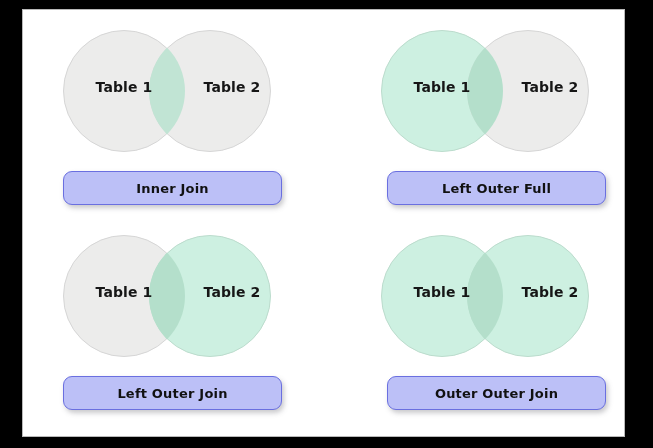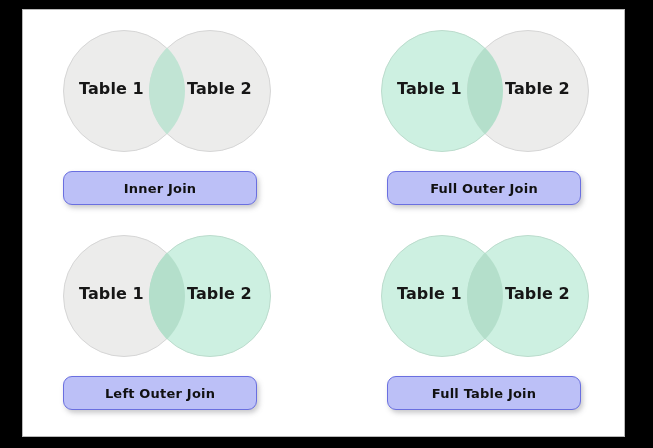--- a/index.html
+++ b/index.html
@@ -78,34 +78,35 @@
     border-radius: 50%;
     display: block;
   }
   .lens-green > i { background: #c1e4d4; }
   .lens-deep  > i { background: #b4dfcb; }
 
   .label {
     position: absolute;
     top: 63px;
     width: 90px;
-    font-size: 16px;
+    text-align: center;
+    font-size: 14px;
     font-weight: bold;
     color: #161616;
     letter-spacing: 0.1px;
     z-index: 5;
   }
   .label.t1 { left: 38px; }
   .label.t2 { left: 146px; }
 
   .join-button {
     position: absolute;
     left: 22px;
     top: 155px;
-    width: 194px;
+    width: 219px;
     height: 34px;
     background: #bcc0f7;
     border: 1.5px solid #6a6fe0;
     border-radius: 9px;
     box-shadow: 2px 3px 5px rgba(100,100,110,0.35);
     box-sizing: border-box;
     display: flex;
     align-items: center;
     justify-content: center;
     font-size: 13px;
@@ -136,21 +137,21 @@
   <div class="panel col-right row-top">
     <div class="venn">
       <div class="circle left fill-green"></div>
       <div class="circle right fill-grey"></div>
       <div class="lens lens-deep">
           <i></i>
         </div>
       <div class="label t1">Table 1</div>
       <div class="label t2">Table 2</div>
     </div>
-    <div class="join-button">Full Outer Join</div>
+    <div class="join-button">Left Outer Full</div>
   </div>
 
   <div class="panel col-left row-bottom">
     <div class="venn">
       <div class="circle left fill-grey"></div>
       <div class="circle right fill-green"></div>
       <div class="lens lens-deep">
           <i></i>
         </div>
       <div class="label t1">Table 1</div>
@@ -162,16 +163,16 @@
   <div class="panel col-right row-bottom">
     <div class="venn">
       <div class="circle left fill-green"></div>
       <div class="circle right fill-green"></div>
       <div class="lens lens-deep">
           <i></i>
         </div>
       <div class="label t1">Table 1</div>
       <div class="label t2">Table 2</div>
     </div>
-    <div class="join-button">Full Table Join</div>
+    <div class="join-button">Outer Outer Join</div>
   </div>
 
 </div>
 
 </body></html>

